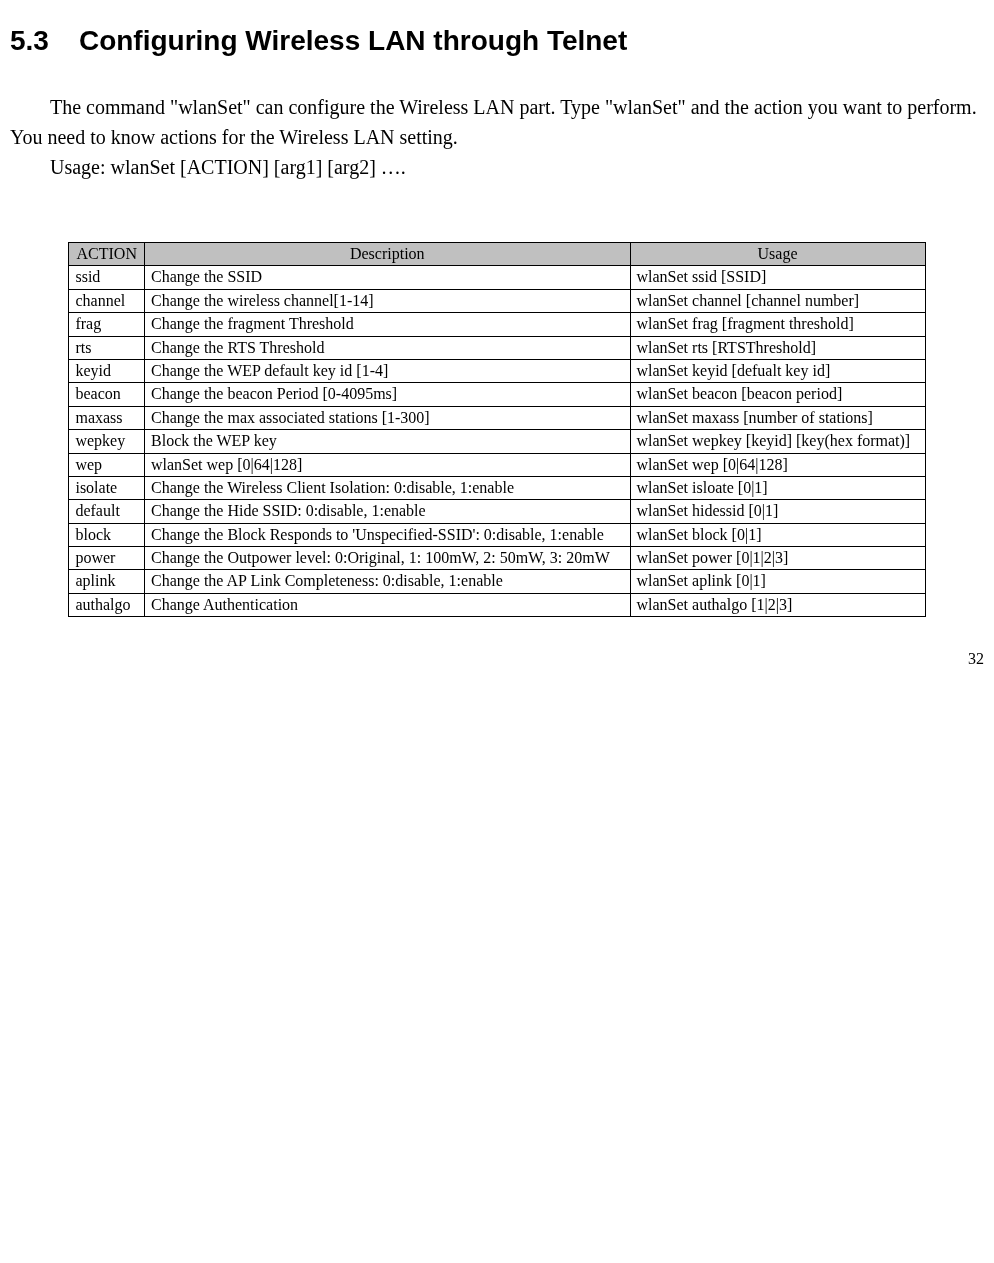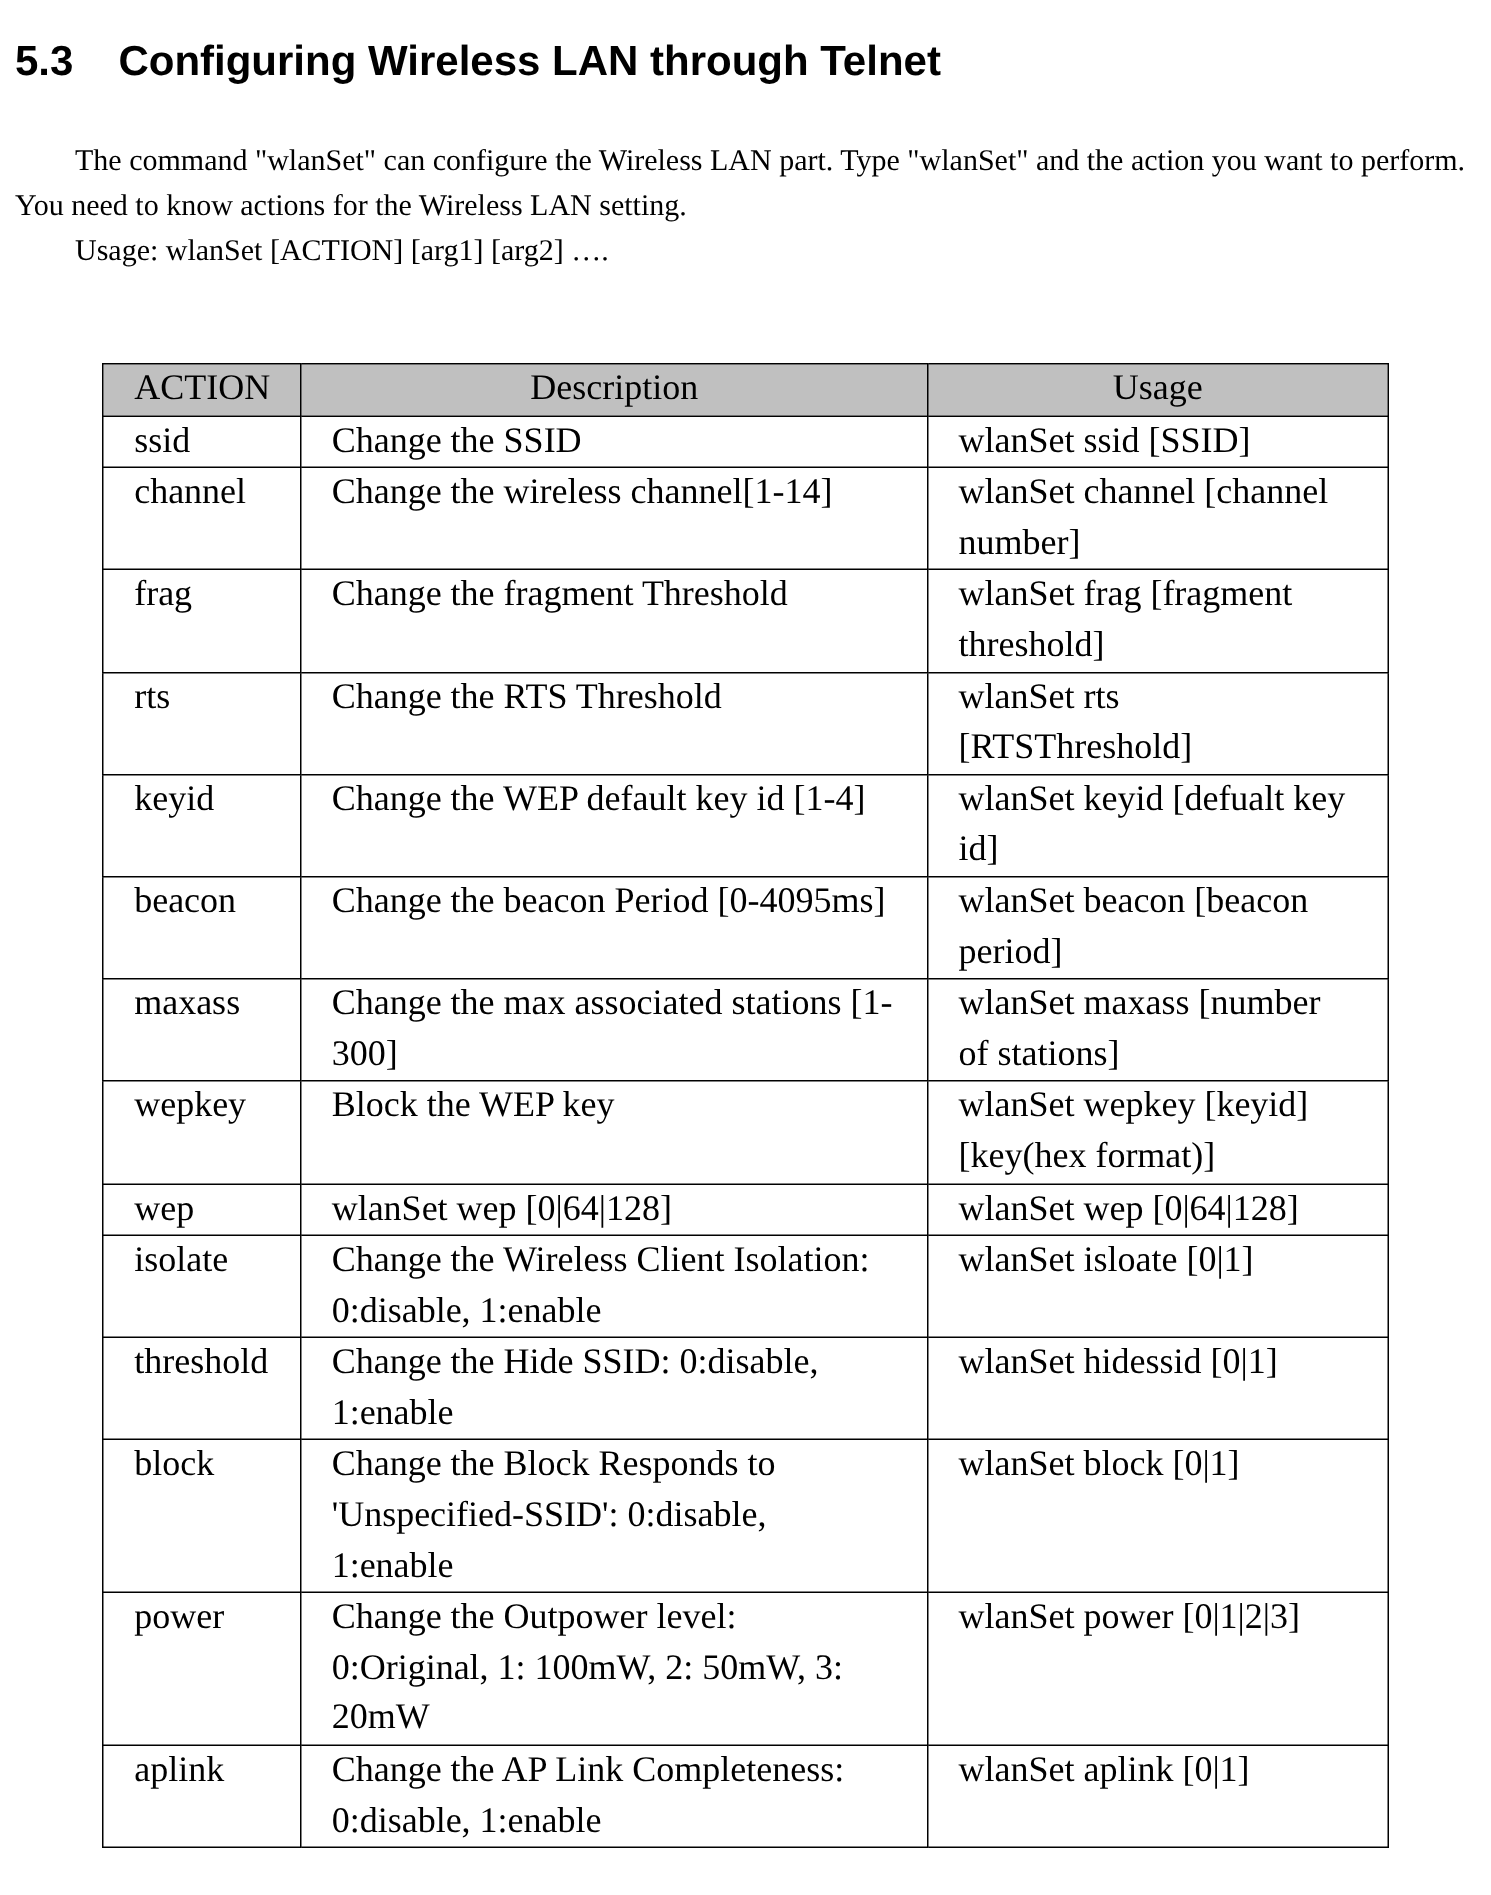--- a/index.html
+++ b/index.html
@@ -27,23 +27,23 @@
     .indent {
       text-indent: 40px;
     }
     table {
       border-collapse: collapse;
       margin: 0 auto;
       width: 88%;
     }
     th, td {
       border: 1px solid #000;
-      padding: 0px 20px;
+      padding: 0px 6px;
       vertical-align: top;
-      font-size: 24px;
+      font-size: 16px;
       line-height: 1.4;
     }
     th {
       background: #c0c0c0;
       font-weight: normal;
       text-align: center;
     }
     td.action {
     }
     .page-num {
@@ -117,35 +117,40 @@
         <td class="action">wep</td>
         <td>wlanSet wep [0|64|128]</td>
         <td>wlanSet wep [0|64|128]</td>
       </tr>
       <tr>
         <td class="action">isolate</td>
         <td>Change the Wireless Client Isolation: 0:disable, 1:enable</td>
         <td>wlanSet isloate [0|1]</td>
       </tr>
       <tr>
-        <td class="action">threshold</td>
+        <td class="action">default</td>
         <td>Change the Hide SSID: 0:disable, 1:enable</td>
         <td>wlanSet hidessid [0|1]</td>
       </tr>
       <tr>
         <td class="action">block</td>
         <td>Change the Block Responds to 'Unspecified-SSID': 0:disable, 1:enable</td>
         <td>wlanSet block [0|1]</td>
       </tr>
       <tr>
         <td class="action">power</td>
         <td>Change the Outpower level: 0:Original, 1: 100mW, 2: 50mW, 3: 20mW</td>
         <td>wlanSet power [0|1|2|3]</td>
       </tr>
       <tr>
         <td class="action">aplink</td>
         <td>Change the AP Link Completeness: 0:disable, 1:enable</td>
         <td>wlanSet aplink [0|1]</td>
       </tr>
+      <tr>
+        <td class="action">authalgo</td>
+        <td>Change Authentication</td>
+        <td>wlanSet authalgo [1|2|3]</td>
+      </tr>
     </tbody>
 </table>
 
 <div class="page-num">32</div>
 
 </body></html>

